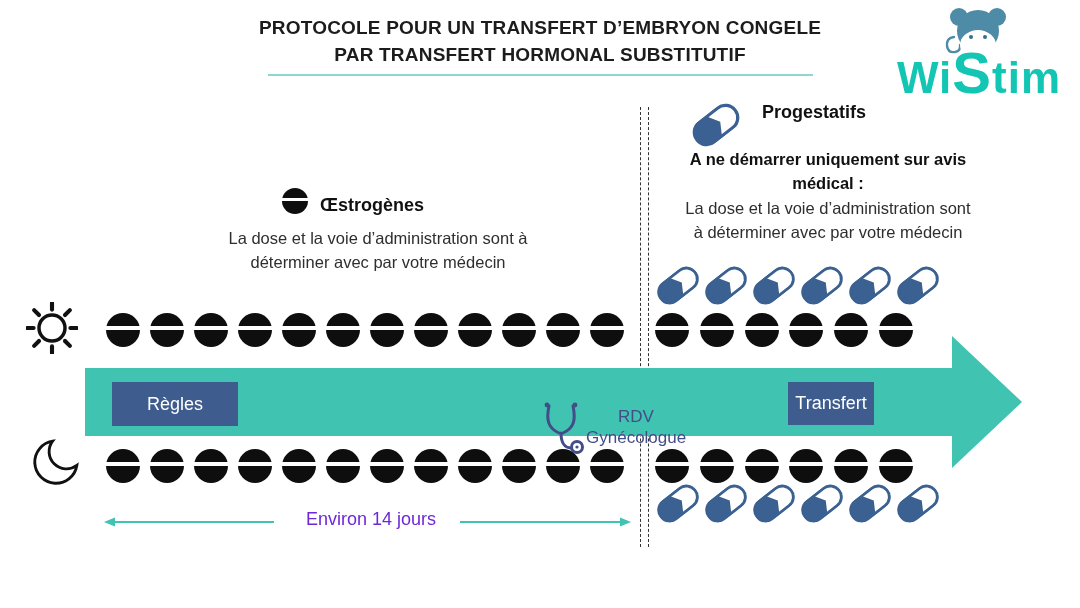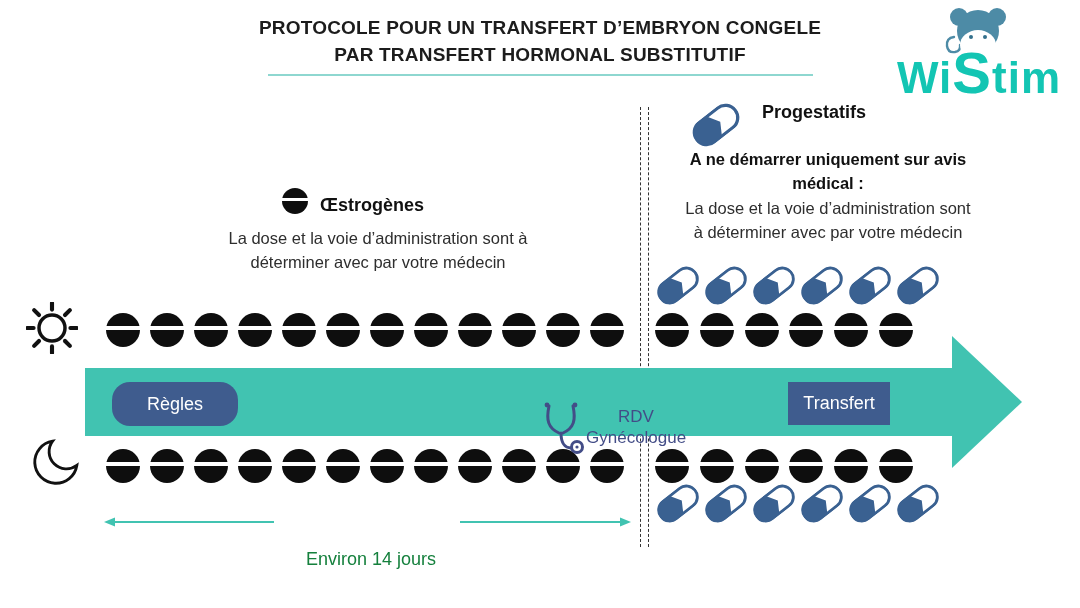--- a/index.html
+++ b/index.html
@@ -69,32 +69,32 @@
   .cap-top{left:658px;top:263px;width:280px;height:44px;}
   .cap-bottom{left:658px;top:481px;width:280px;height:44px;}
 
   
   .arrow-band{position:absolute;left:85px;top:368px;width:868px;height:68px;background:var(--teal);z-index:2;}
   .arrow-head{position:absolute;left:952px;top:336px;width:0;height:0;
     border-top:66px solid transparent;border-bottom:66px solid transparent;
     border-left:70px solid var(--teal);z-index:2;}
 
   .regles-box{position:absolute;left:112px;top:382px;width:126px;height:44px;background:var(--dark-blue);
-    color:#fff;display:flex;align-items:center;justify-content:center;font-size:18px;z-index:3;border-radius:18px;}
-  .transfert-box{position:absolute;left:788px;top:382px;width:102px;height:43px;background:var(--dark-blue);
+    color:#fff;display:flex;align-items:center;justify-content:center;font-size:18px;z-index:3;}
+  .transfert-box{position:absolute;left:788px;top:382px;width:86px;height:43px;background:var(--dark-blue);
     color:#fff;display:flex;align-items:center;justify-content:center;font-size:18px;z-index:3;}
   .rdv-group{position:absolute;left:538px;top:372px;display:flex;align-items:center;z-index:3;margin-top:28px;}
   .rdv-text{width:100px;text-align:center;color:var(--rdv-text);font-size:17px;line-height:21px;}
 
   
   .sun{position:absolute;left:26px;top:302px;}
   .moon{position:absolute;left:32px;top:436px;}
 
   
-  .duration-label{position:absolute;left:285px;top:509px;width:172px;text-align:center;font-size:18px;color:#15803d;z-index:1;margin-top:40px;}
+  .duration-label{position:absolute;left:285px;top:509px;width:172px;text-align:center;font-size:18px;color:#6d28d9;z-index:1;}
   .dur-arrow{position:absolute;top:514px;z-index:1;}
   .dur-left{left:104px;} .dur-right{left:458px;}
 </style>
 </head>
 <body>
 
 <div class="canvas">
 
   <div class="title">
     <div>PROTOCOLE POUR UN TRANSFERT D’EMBRYON CONGELE</div>

